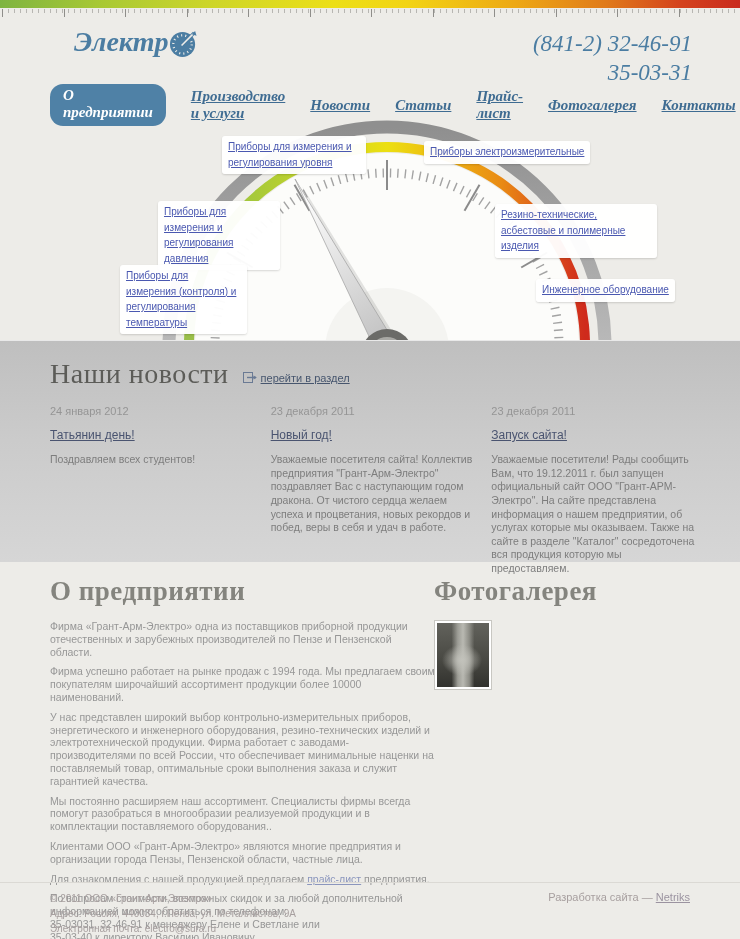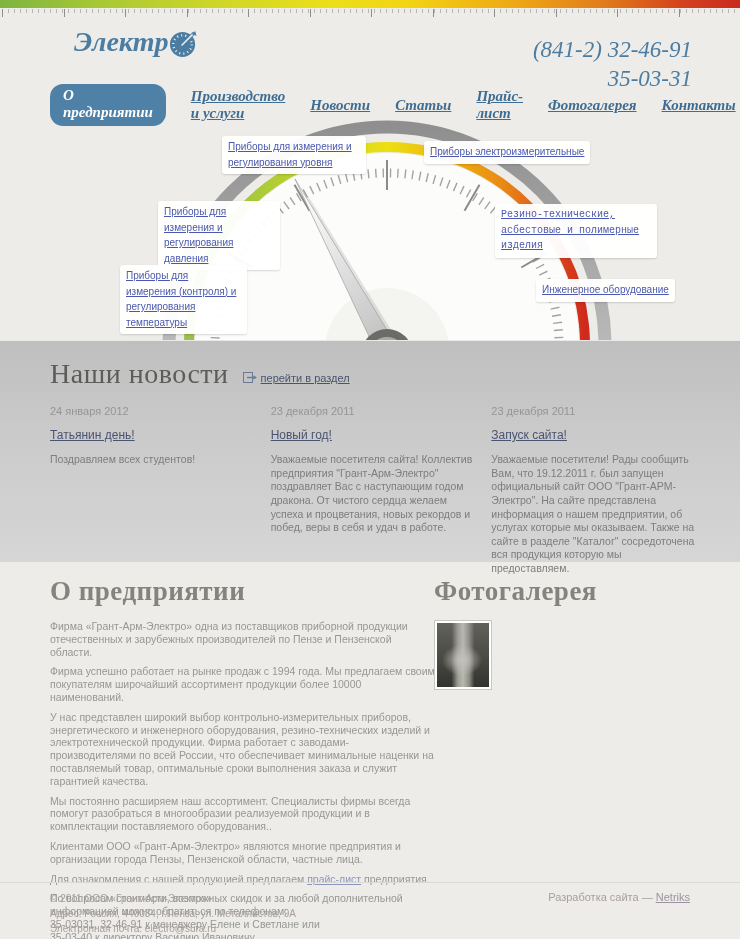--- a/index.html
+++ b/index.html
@@ -15,37 +15,37 @@
   .ruler:after{content:"";position:absolute;top:1px;left:2px;right:0;height:8px;
     background:repeating-linear-gradient(90deg,#8f8e8a 0 1px,transparent 1px 61.5px);}
   
   .logo{position:absolute;top:27px;left:52px;color:#4b7da2;
     font-family:"Liberation Serif","DejaVu Serif",serif;font-style:italic;font-weight:700;
     font-size:28px;line-height:0.95;}
   .logo .l2{margin-left:22px;display:flex;align-items:center;}
   .logo-gauge{width:29px;height:29px;margin-left:1px;margin-top:2px;}
   .phones{position:absolute;top:30px;right:48px;text-align:right;color:#4b7da2;
     font-family:"Liberation Serif","DejaVu Serif",serif;font-style:italic;
-    font-size:23px;line-height:1.25;margin-top:6px;}
+    font-size:23px;line-height:1.25;}
   
   .nav{position:absolute;top:84px;left:50px;right:40px;display:flex;align-items:center;
     gap:25px;font-family:"Liberation Serif","DejaVu Serif",serif;font-style:italic;
     font-weight:700;font-size:15px;}
   .pill{background:#4f81a6;color:#fff;border-radius:13px;padding:3px 13px 5px;}
   .navlink{color:#3f6c92;text-decoration:underline;cursor:pointer;}
   
   .gauge-section{position:absolute;top:112px;left:0;width:740px;height:228px;overflow:hidden;margin-left:12px;}
   .gauge-svg{position:absolute;top:0;left:0;}
   .glabel{position:absolute;background:rgba(255,255,255,.96);border-radius:3px;
     padding:3px 6px 4px;box-shadow:0 1px 2px rgba(0,0,0,.15);font-size:10px;line-height:1.55;
     color:#4a58b0;text-decoration:underline;cursor:pointer;z-index:5;}
   .g1{left:210px;top:24px;width:132px;}
   .g2{left:412px;top:29px;white-space:nowrap;}
   .g3{left:146px;top:89px;width:110px;}
-  .g4{left:483px;top:92px;width:150px;font-family:Liberation Mono, monospace;}
+  .g4{left:483px;top:92px;width:150px;}
   .g5{left:108px;top:153px;width:115px;}
   .g6{left:524px;top:167px;white-space:nowrap;}
   
   .news-section{position:absolute;top:340px;left:0;width:740px;height:222px;
     background:linear-gradient(180deg,#bfbfbf 0%,#cbcbcb 45%,#d6d6d6 100%);
     border-top:1px solid #e9e9e9;box-sizing:border-box;}
   .news-head{position:absolute;top:17px;left:50px;display:flex;align-items:baseline;}
   .news-title{font-family:"Liberation Serif","DejaVu Serif",serif;font-size:28px;
     color:#5c5c58;letter-spacing:.5px;}
   .goto{margin-left:14px;font-size:11px;color:#47566e;text-decoration:underline;

